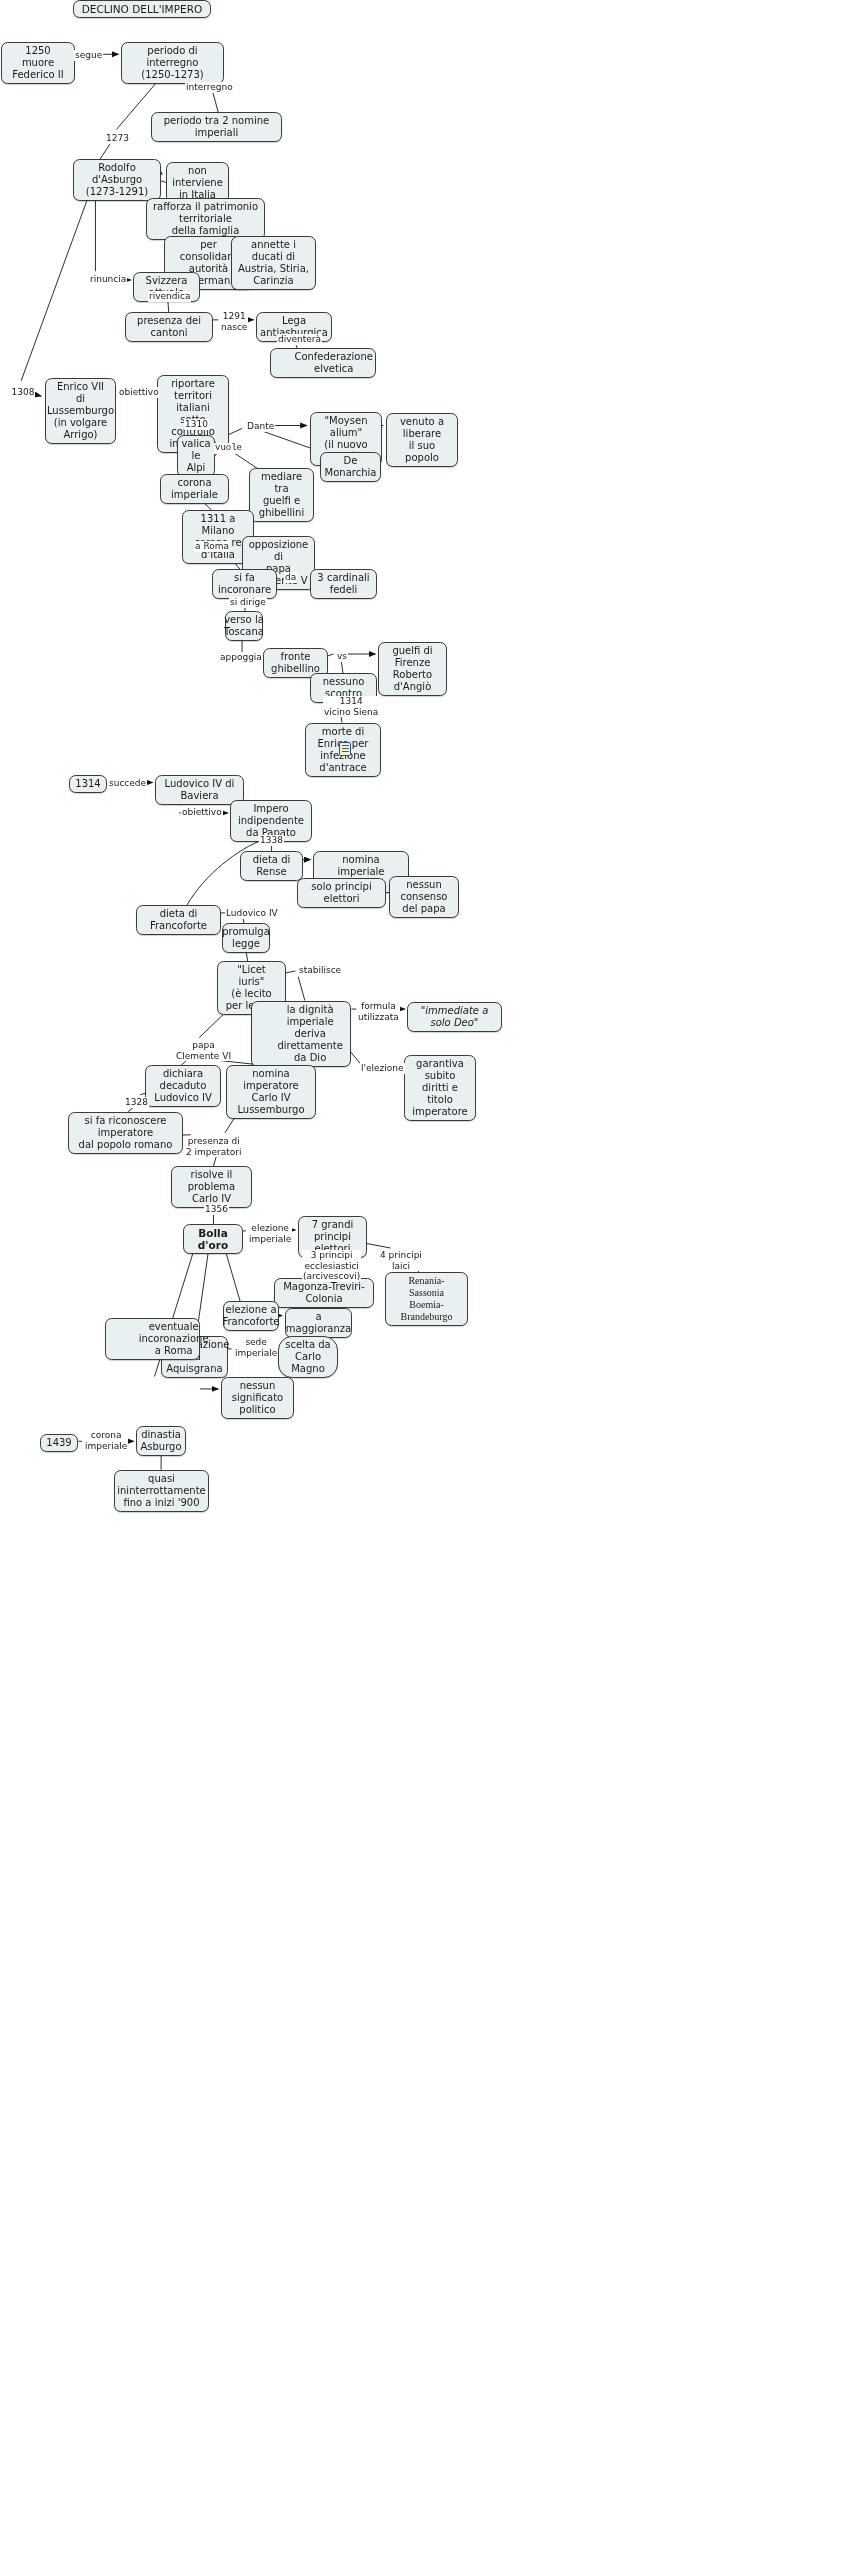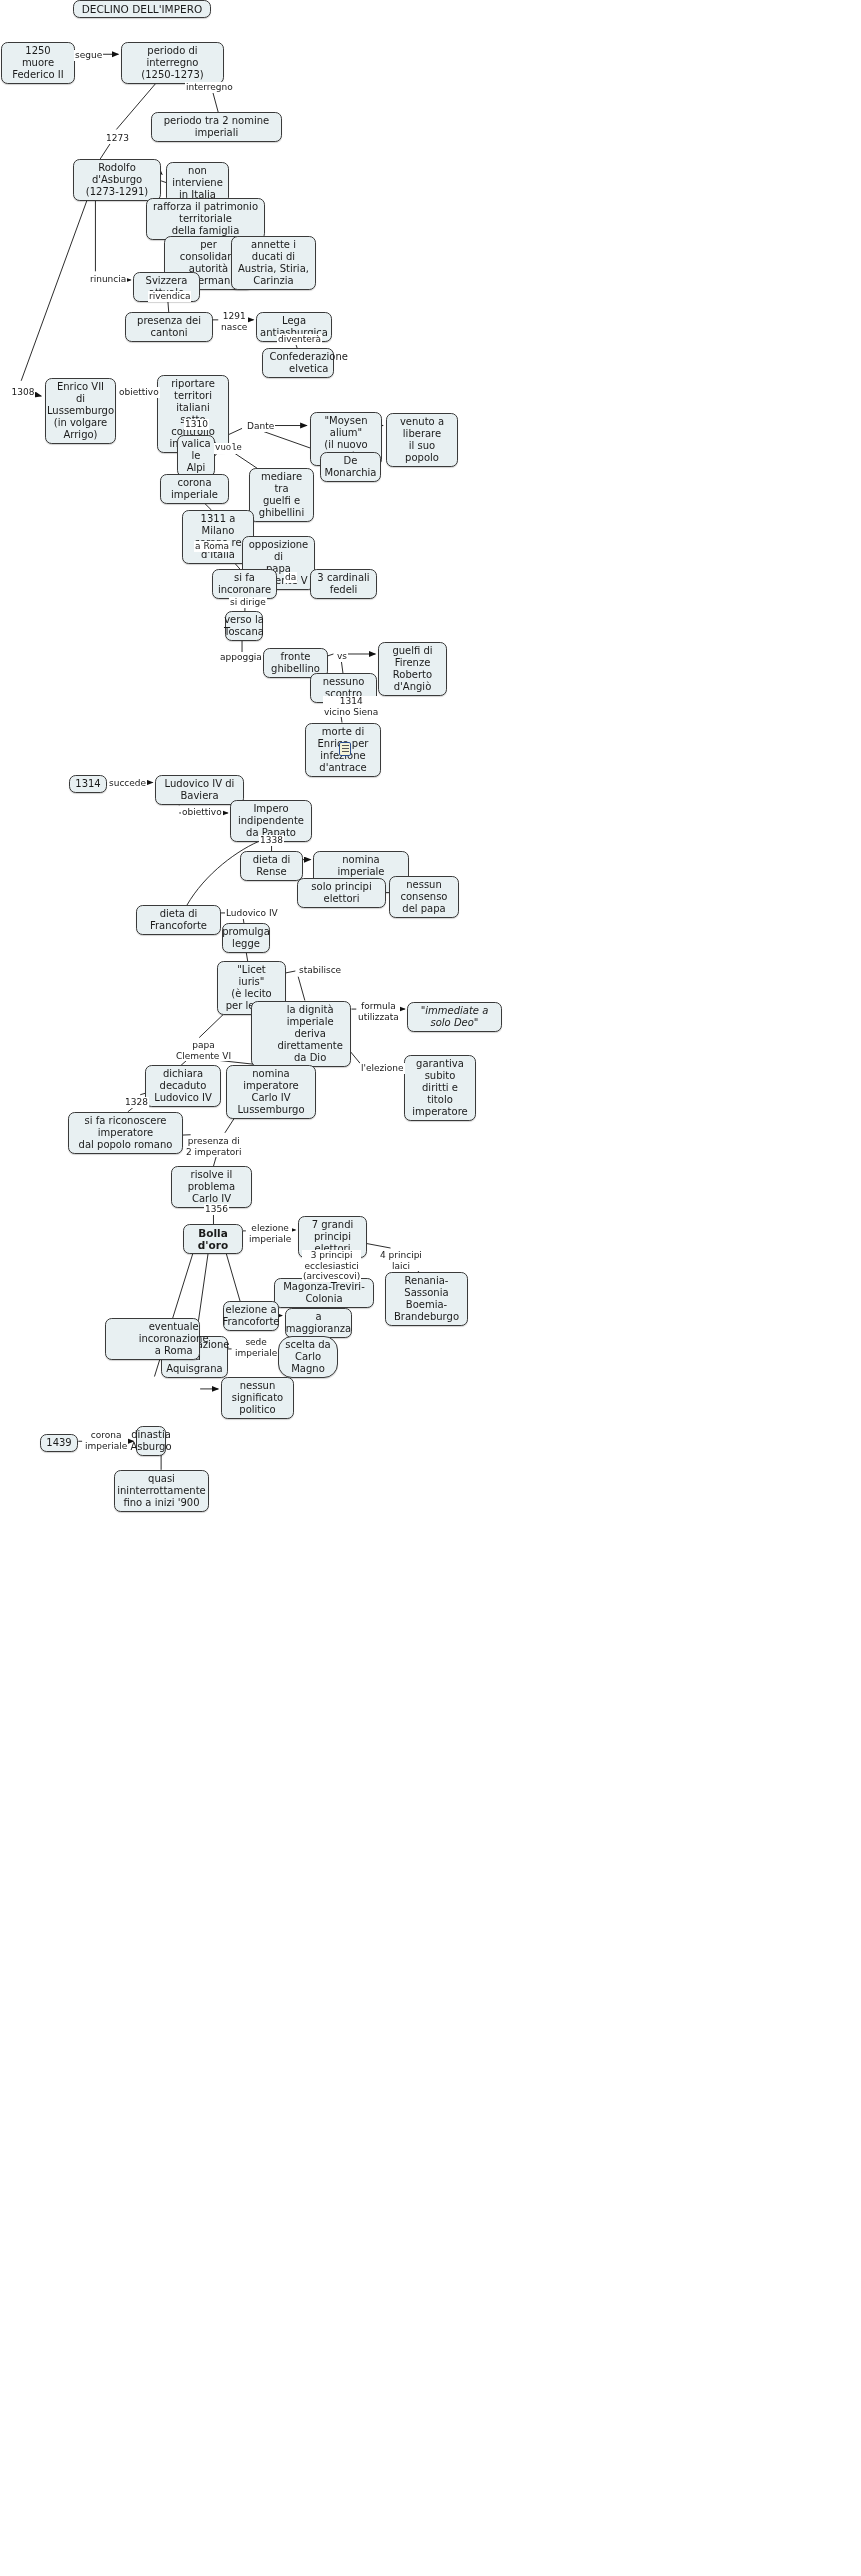--- a/index.html
+++ b/index.html
@@ -250,21 +250,21 @@
 in Italia</div>
     <div class="node" style="left: 146px; top: 198px; width: 119px; min-height: 25px;">rafforza il patrimonio territoriale
 della famiglia</div>
     <div class="node" style="left: 131px; top: 236px; width: 89px; min-height: 25px; margin-left: 33px;">per consolidare autorità
 in Germania</div>
     <div class="node" style="left: 231px; top: 236px; width: 85px; min-height: 25px;">annette i ducati di
 Austria, Stiria, Carinzia</div>
     <div class="node" style="left: 133px; top: 272px; width: 67px; min-height: 15.2px;">Svizzera attuale</div>
     <div class="node" style="left: 125px; top: 312px; width: 88px; min-height: 15.2px;">presenza dei cantoni</div>
     <div class="node" style="left: 256px; top: 312px; width: 76px; min-height: 15.2px;">Lega antiasburgica</div>
-    <div class="node" style="left: 262px; top: 348px; width: 72px; min-height: 15.2px; padding-left: 27px;">Confederazione elvetica</div>
+    <div class="node" style="left: 270px; top: 348px; width: 106px; min-height: 15.2px; padding-left: 27px;">Confederazione elvetica</div>
     <div class="node" style="left: 45px; top: 378px; width: 71px; min-height: 38px;">Enrico VII
 di Lussemburgo
 (in volgare Arrigo)</div>
     <div class="node" style="left: 157px; top: 375px; width: 72px; min-height: 40px;">riportare territori
 italiani sotto
 controllo imperiale</div>
     <div class="node" style="left: 177px; top: 435px; width: 38px; min-height: 28.6px;">valica le
 Alpi</div>
     <div class="node" style="left: 310px; top: 412px; width: 72px; min-height: 27px;">"Moysen alium"
 (il nuovo Mosè)</div>
@@ -313,35 +313,35 @@
     <div class="node" style="left: 226px; top: 1065px; width: 90px; min-height: 25px;">nomina imperatore
 Carlo IV Lussemburgo</div>
     <div class="node" style="left: 68px; top: 1112px; width: 115px; min-height: 25px;">si fa riconoscere imperatore
 dal popolo romano</div>
     <div class="node" style="left: 171px; top: 1166px; width: 81px; min-height: 25px;">risolve il problema
 Carlo IV</div>
     <div class="node bold" style="left: 183px; top: 1224px; width: 60px; min-height: 18px;">Bolla d'oro</div>
     <div class="node" style="left: 298px; top: 1216px; width: 69px; min-height: 27px;">7 grandi
 principi elettori</div>
     <div class="node" style="left: 274px; top: 1278px; width: 100px; min-height: 16px;">Magonza-Treviri-Colonia</div>
-    <div class="node" style="left: 385px; top: 1272px; width: 83px; min-height: 27px;">Renania-Sassonia
+    <div class="node" style="left: 385px; top: 1272px; width: 83px; min-height: 27px; font-family: Liberation Serif, serif;">Renania-Sassonia
 Boemia-Brandeburgo</div>
     <div class="node" style="left: 223px; top: 1301px; width: 56px; min-height: 27px;">elezione a
 Francoforte</div>
     <div class="node" style="left: 285px; top: 1308px; width: 67px; min-height: 16px;">a  maggioranza</div>
     <div class="node" style="left: 161px; top: 1336px; width: 67px; min-height: 27px;">incoronazione
 ad Aquisgrana</div>
     <div class="node" style="left: 278px; top: 1336px; width: 60px; min-height: 27px; border-radius: 14px;">scelta da
 Carlo Magno</div>
     <div class="node" style="left: 105px; top: 1318px; width: 95px; min-height: 25px; padding-left: 48px;">eventuale incoronazione
 a Roma</div>
     <div class="node" style="left: 221px; top: 1377px; width: 73px; min-height: 25px;">nessun significato
 politico</div>
     <div class="node" style="left: 40px; top: 1434px; width: 38px; min-height: 16px;">1439</div>
-    <div class="node" style="left: 136px; top: 1426px; width: 30px; min-height: 27px;">dinastia
+    <div class="node" style="left: 136px; top: 1426px; width: 50px; min-height: 27px;">dinastia
 Asburgo</div>
     <div class="node" style="left: 114px; top: 1470px; width: 95px; min-height: 25px;">quasi ininterrottamente
 fino a inizi '900</div>
     <div class="elabel" style="left: 74px; top: 50px;">segue</div>
     <div class="elabel" style="left: 185px; top: 82px;">interregno</div>
     <div class="elabel" style="left: 105px; top: 133px;">1273</div>
     <div class="elabel" style="left: 89px; top: 274px;">rinuncia</div>
     <div class="elabel" style="left: 148px; top: 291px;">rivendica</div>
     <div class="elabel" style="left: 220px; top: 311px;">1291
 nasce</div>

